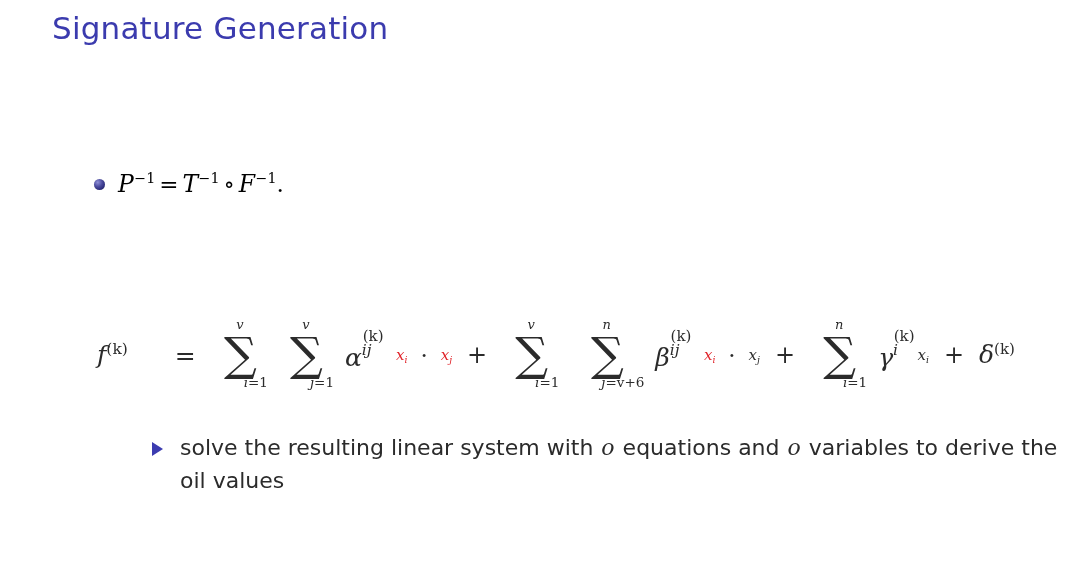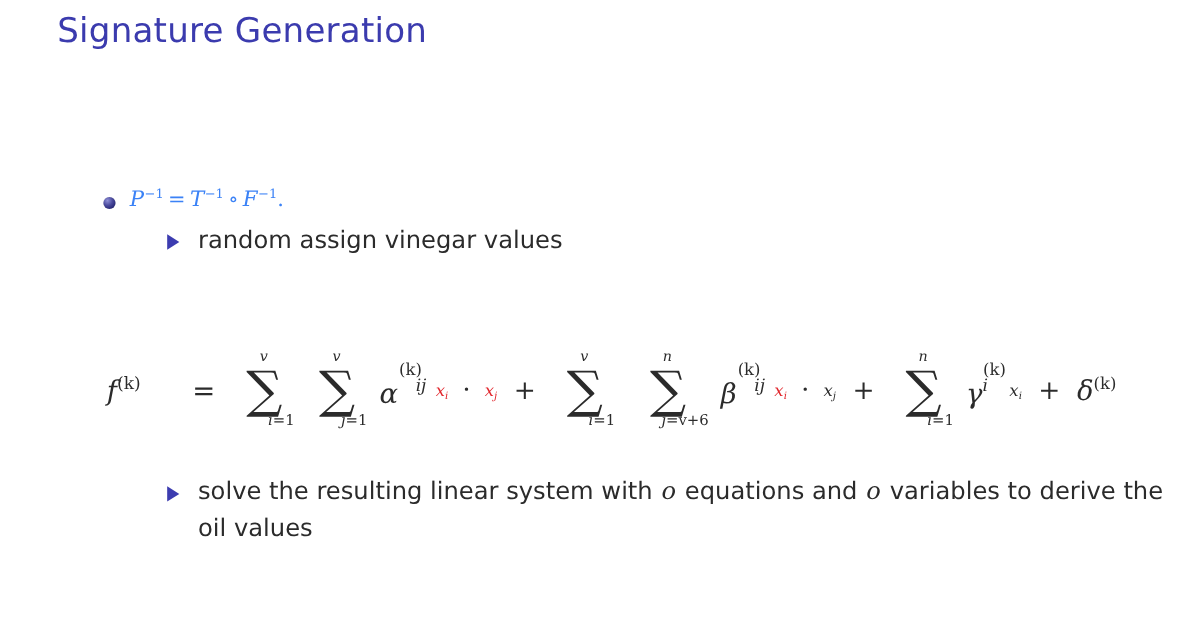--- a/index.html
+++ b/index.html
@@ -42,23 +42,23 @@
     position: absolute;
     left: 0;
     top: 168px;
     width: 1080px;
   }
 
   .lvl1-item {
     position: relative;
     padding-left: 118px;
     margin-bottom: 8px;
-    font-size: 19px;
+    font-size: 23px;
     line-height: 1.38;
-    color: #3b82f6;
+    color: #000000;
   }
 
   
   .ball-bullet {
     position: absolute;
     left: 94px;
     top: 11px;
     width: 11px;
     height: 11px;
     border-radius: 50%;
@@ -212,21 +212,21 @@
   .coef .sup-k {
     position: absolute;
     left: 0.06em;
     top: -0.78em;
     font-size: 0.6em;
     font-style: normal;
     white-space: nowrap;
   }
   .coef .sub-ij {
     position: absolute;
-    left: 16px;
+    left: 0;
     top: 0.12em;
     font-size: 0.62em;
     white-space: nowrap;
   }
 
   
   .var {
     display: inline-block;
     vertical-align: middle;
     font-style: italic;
@@ -312,24 +312,20 @@
   <div class="slide-title">Signature Generation</div>
 
   <div class="body">
 
     <div class="lvl1-item">
       <span class="ball-bullet"></span>
       <span class="math"><span class="cal">P</span><sup class="ex">−1</sup><span class="op">=</span><span class="cal">T</span><sup class="ex">−1</sup><span class="op">∘</span><span class="cal">F</span><sup class="ex">−1</sup><span class="up">.</span></span>
     </div>
 
 
-    <div class="lvl2-item">
-      <span class="tri-bullet"></span>
-      <span>random assign vinegar values</span>
-    </div>
 
   </div>
 
   <div class="equation-row">
     <span class="eq-inner">
 
       
       <span class="eq-tok fk"><span>f</span><sup>(k)</sup></span>
       <span class="eq-tok eq-sign">=</span>
 

